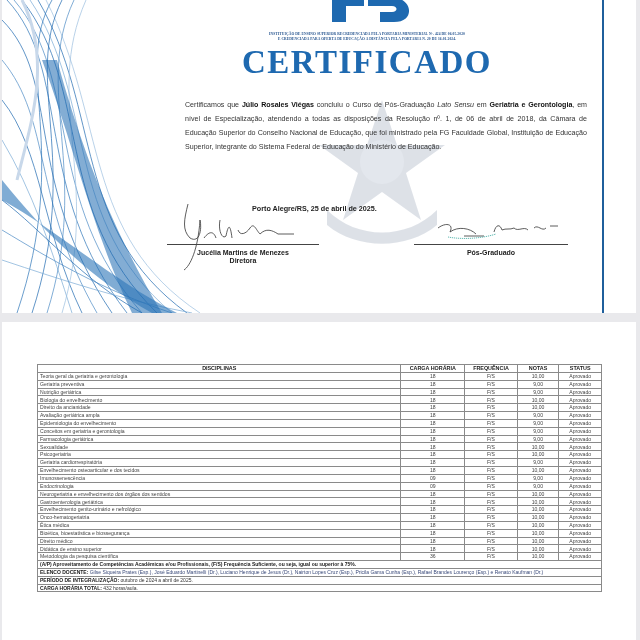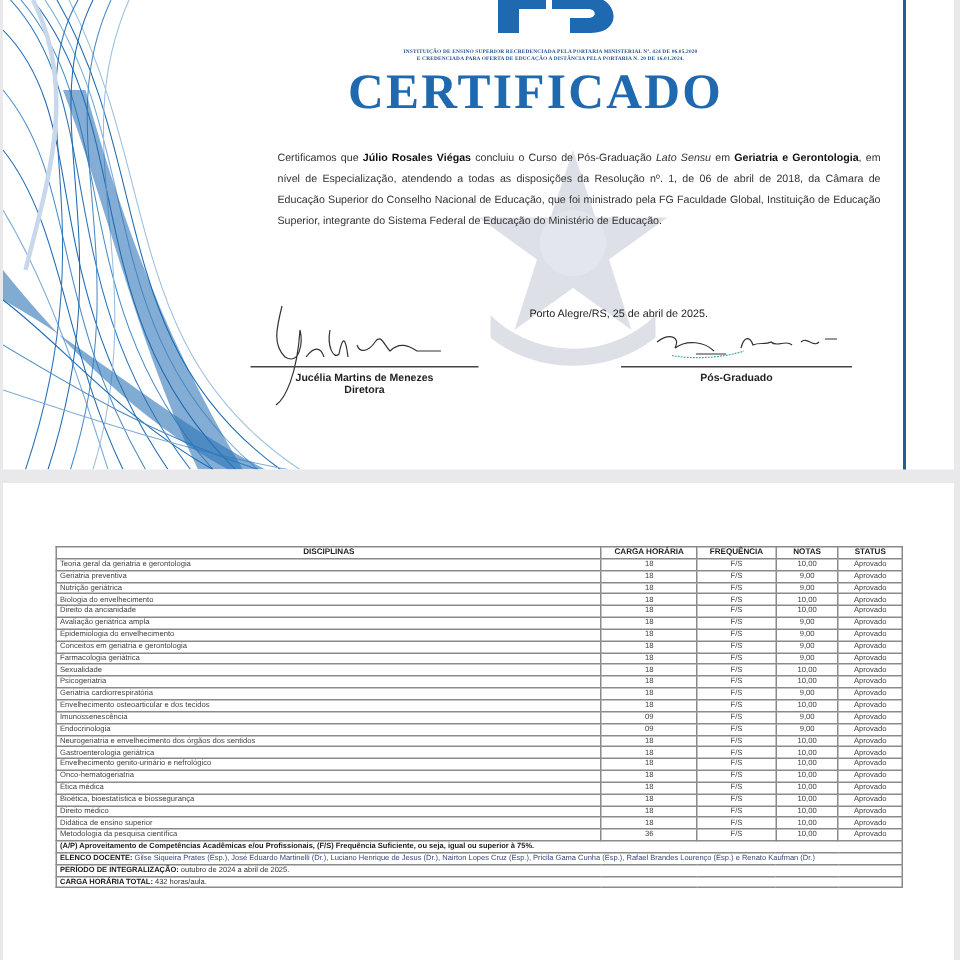--- a/index.html
+++ b/index.html
@@ -20,35 +20,35 @@
   .logo {
     position: absolute; left: 330px; top: -2px; width: 110px; height: 26px;
   }
   .inst-line {
     position: absolute; left: 0; width: 100%; text-align: center;
     font-size: 3.6px; font-weight: bold; color: #1f4f8c; letter-spacing: 0.1px;
     font-family: "Liberation Serif", serif; white-space: nowrap;
   }
   .inst-wrap { position: absolute; left: 250px; width: 230px; top: 32px; height: 14px; }
   .title {
-    position: absolute; left: 230px; width: 260px; top: 44px; text-align: left;
+    position: absolute; left: 230px; width: 260px; top: 44px; text-align: right;
     font-family: "Liberation Serif", serif; font-weight: bold; font-size: 33px;
     color: #1e69b0; letter-spacing: 1.5px;
   }
   .seal {
     position: absolute; left: 305px; top: 90px; width: 150px; height: 160px; opacity: 0.18;
   }
   .body-text {
     position: absolute; left: 163px; top: 98px; width: 402px;
     font-size: 7.1px; line-height: 14px; text-align: justify; color: #333; margin-left: 20px;
   }
   .body-text b { color: #111; }
   .place-date {
-    position: absolute; left: 250px; width: 220px; top: 204px; text-align: right;
-    font-size: 7.2px; font-weight: normal; color: #222;
+    position: absolute; left: 250px; width: 220px; top: 204px; text-align: left;
+    font-size: 7.2px; font-weight: bold; color: #222;
   }
   .sig-block { position: absolute; text-align: center; font-size: 7px; font-weight: bold; color: #222; }
   .sig-line { border-top: 1px solid #444; width: 100%; }
   .sig1 { left: 165px; top: 244px; width: 152px; }
   .sig2 { left: 412px; top: 244px; width: 154px; }
   .sig-name { margin-top: 4px; }
   .sig-role { margin-top: 1px; }
   .sig-scrawl { position: absolute; }
 
   

